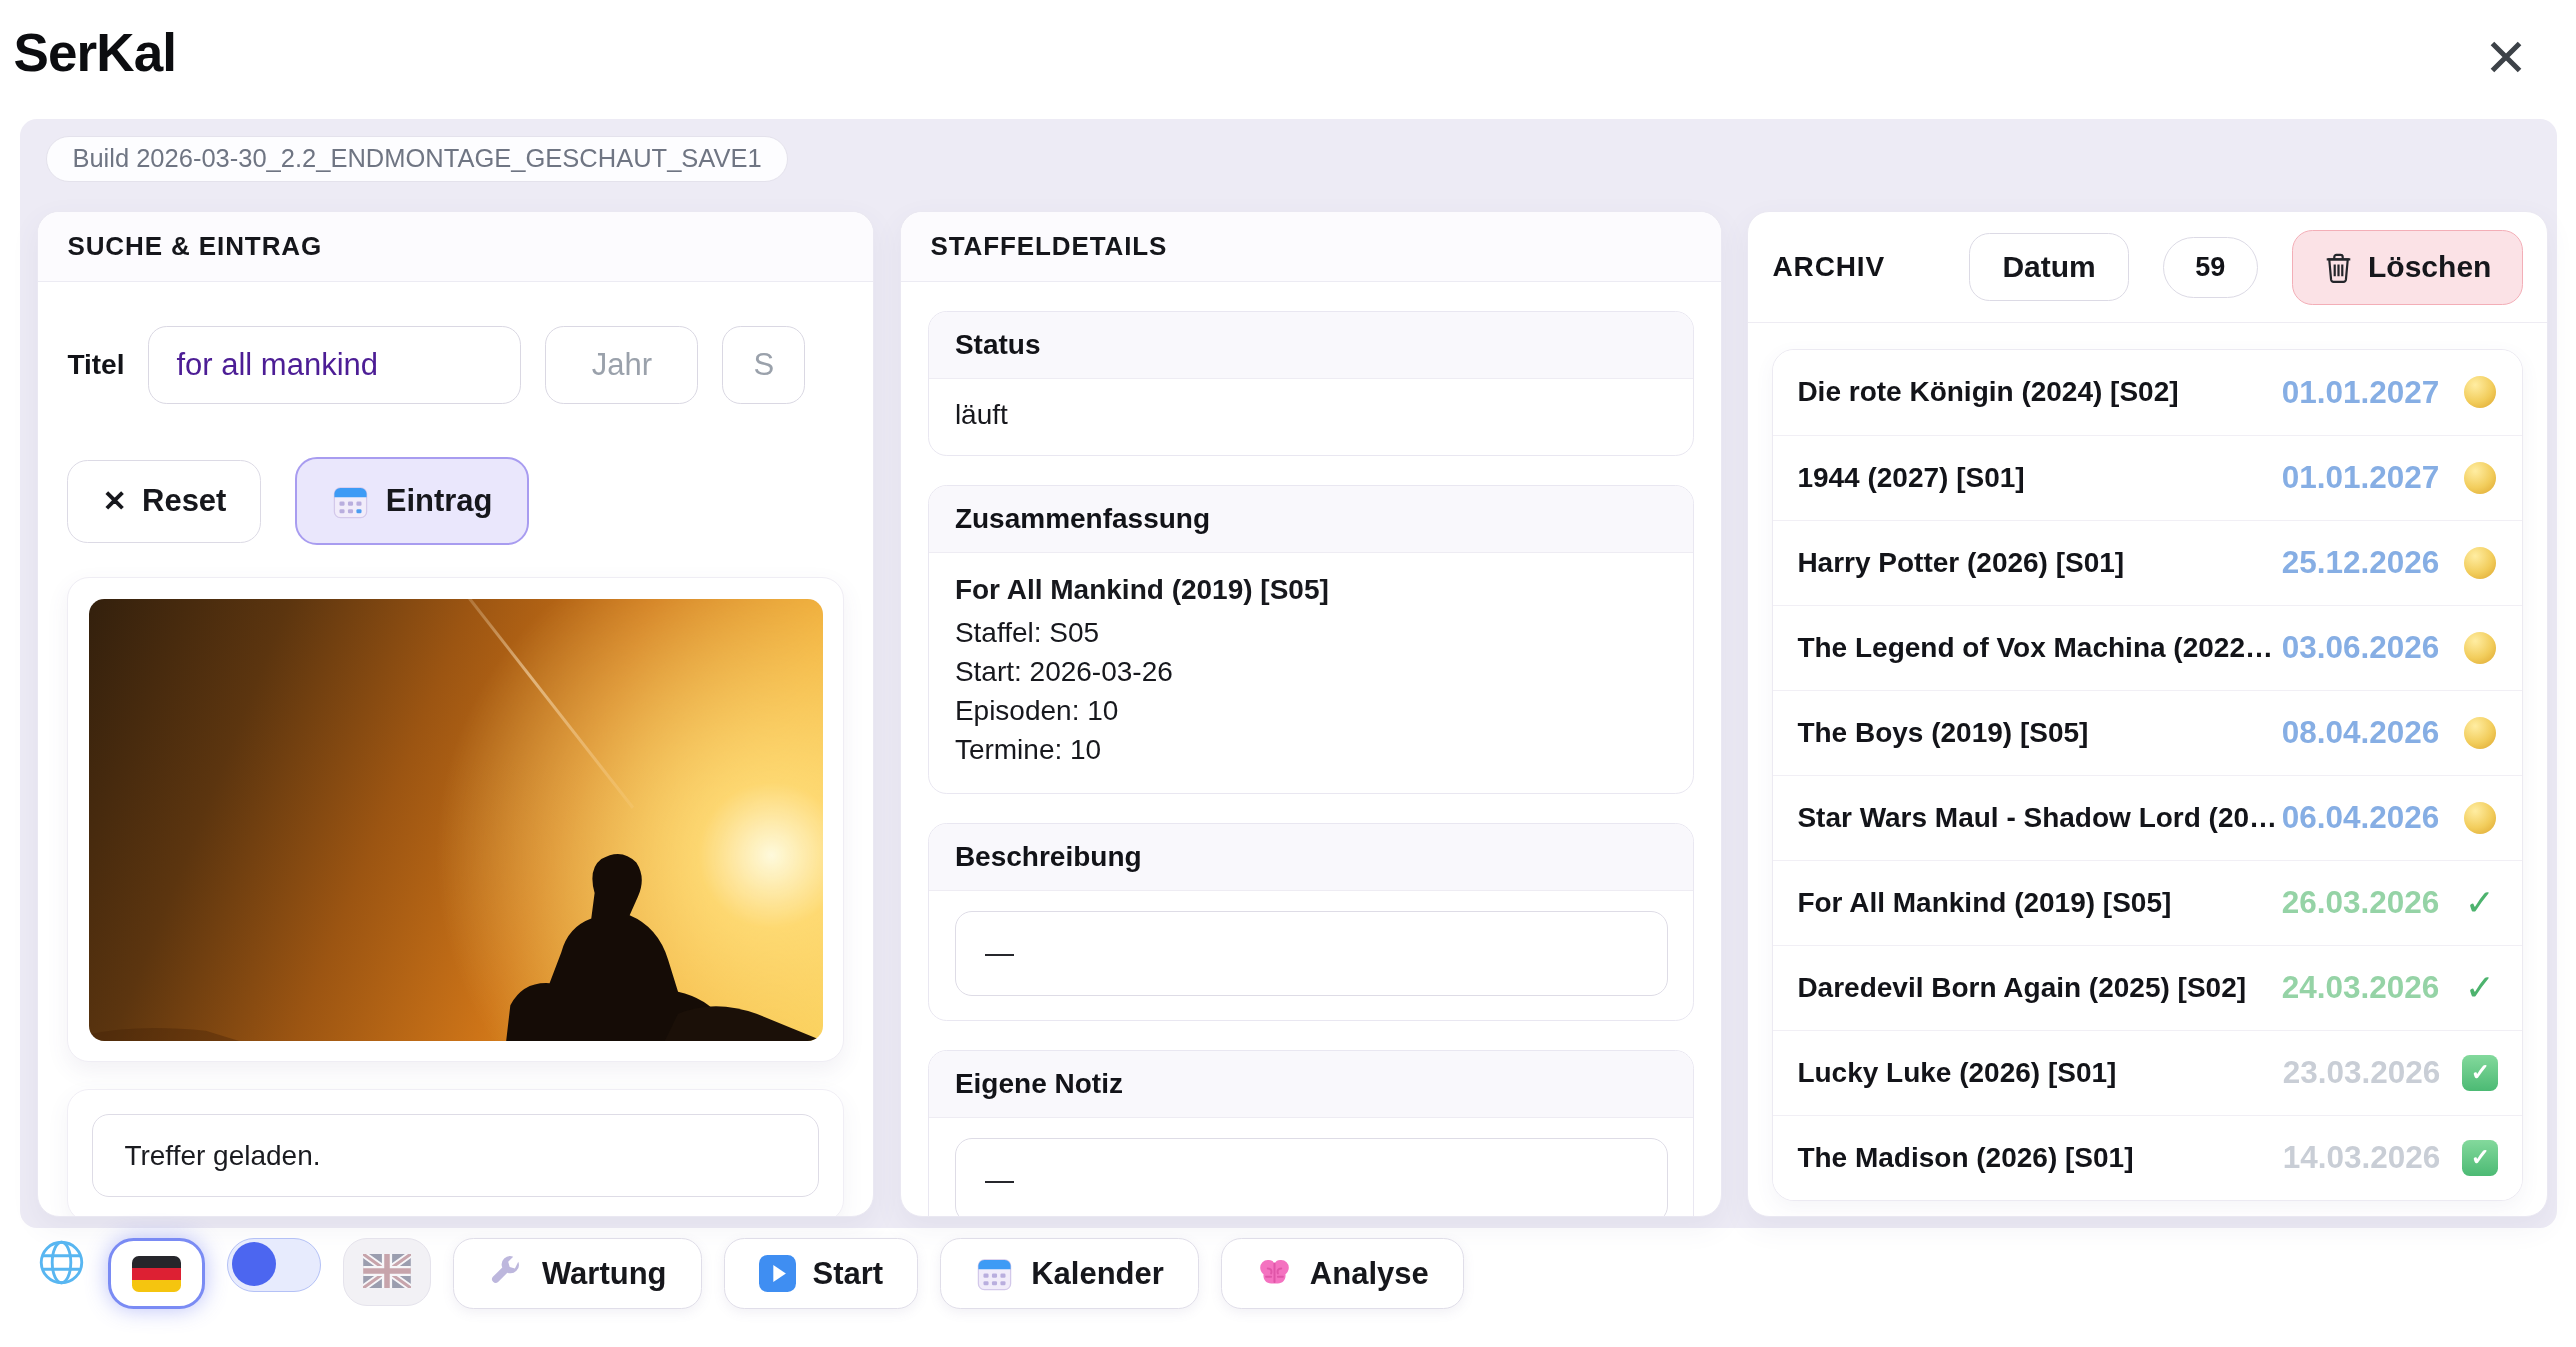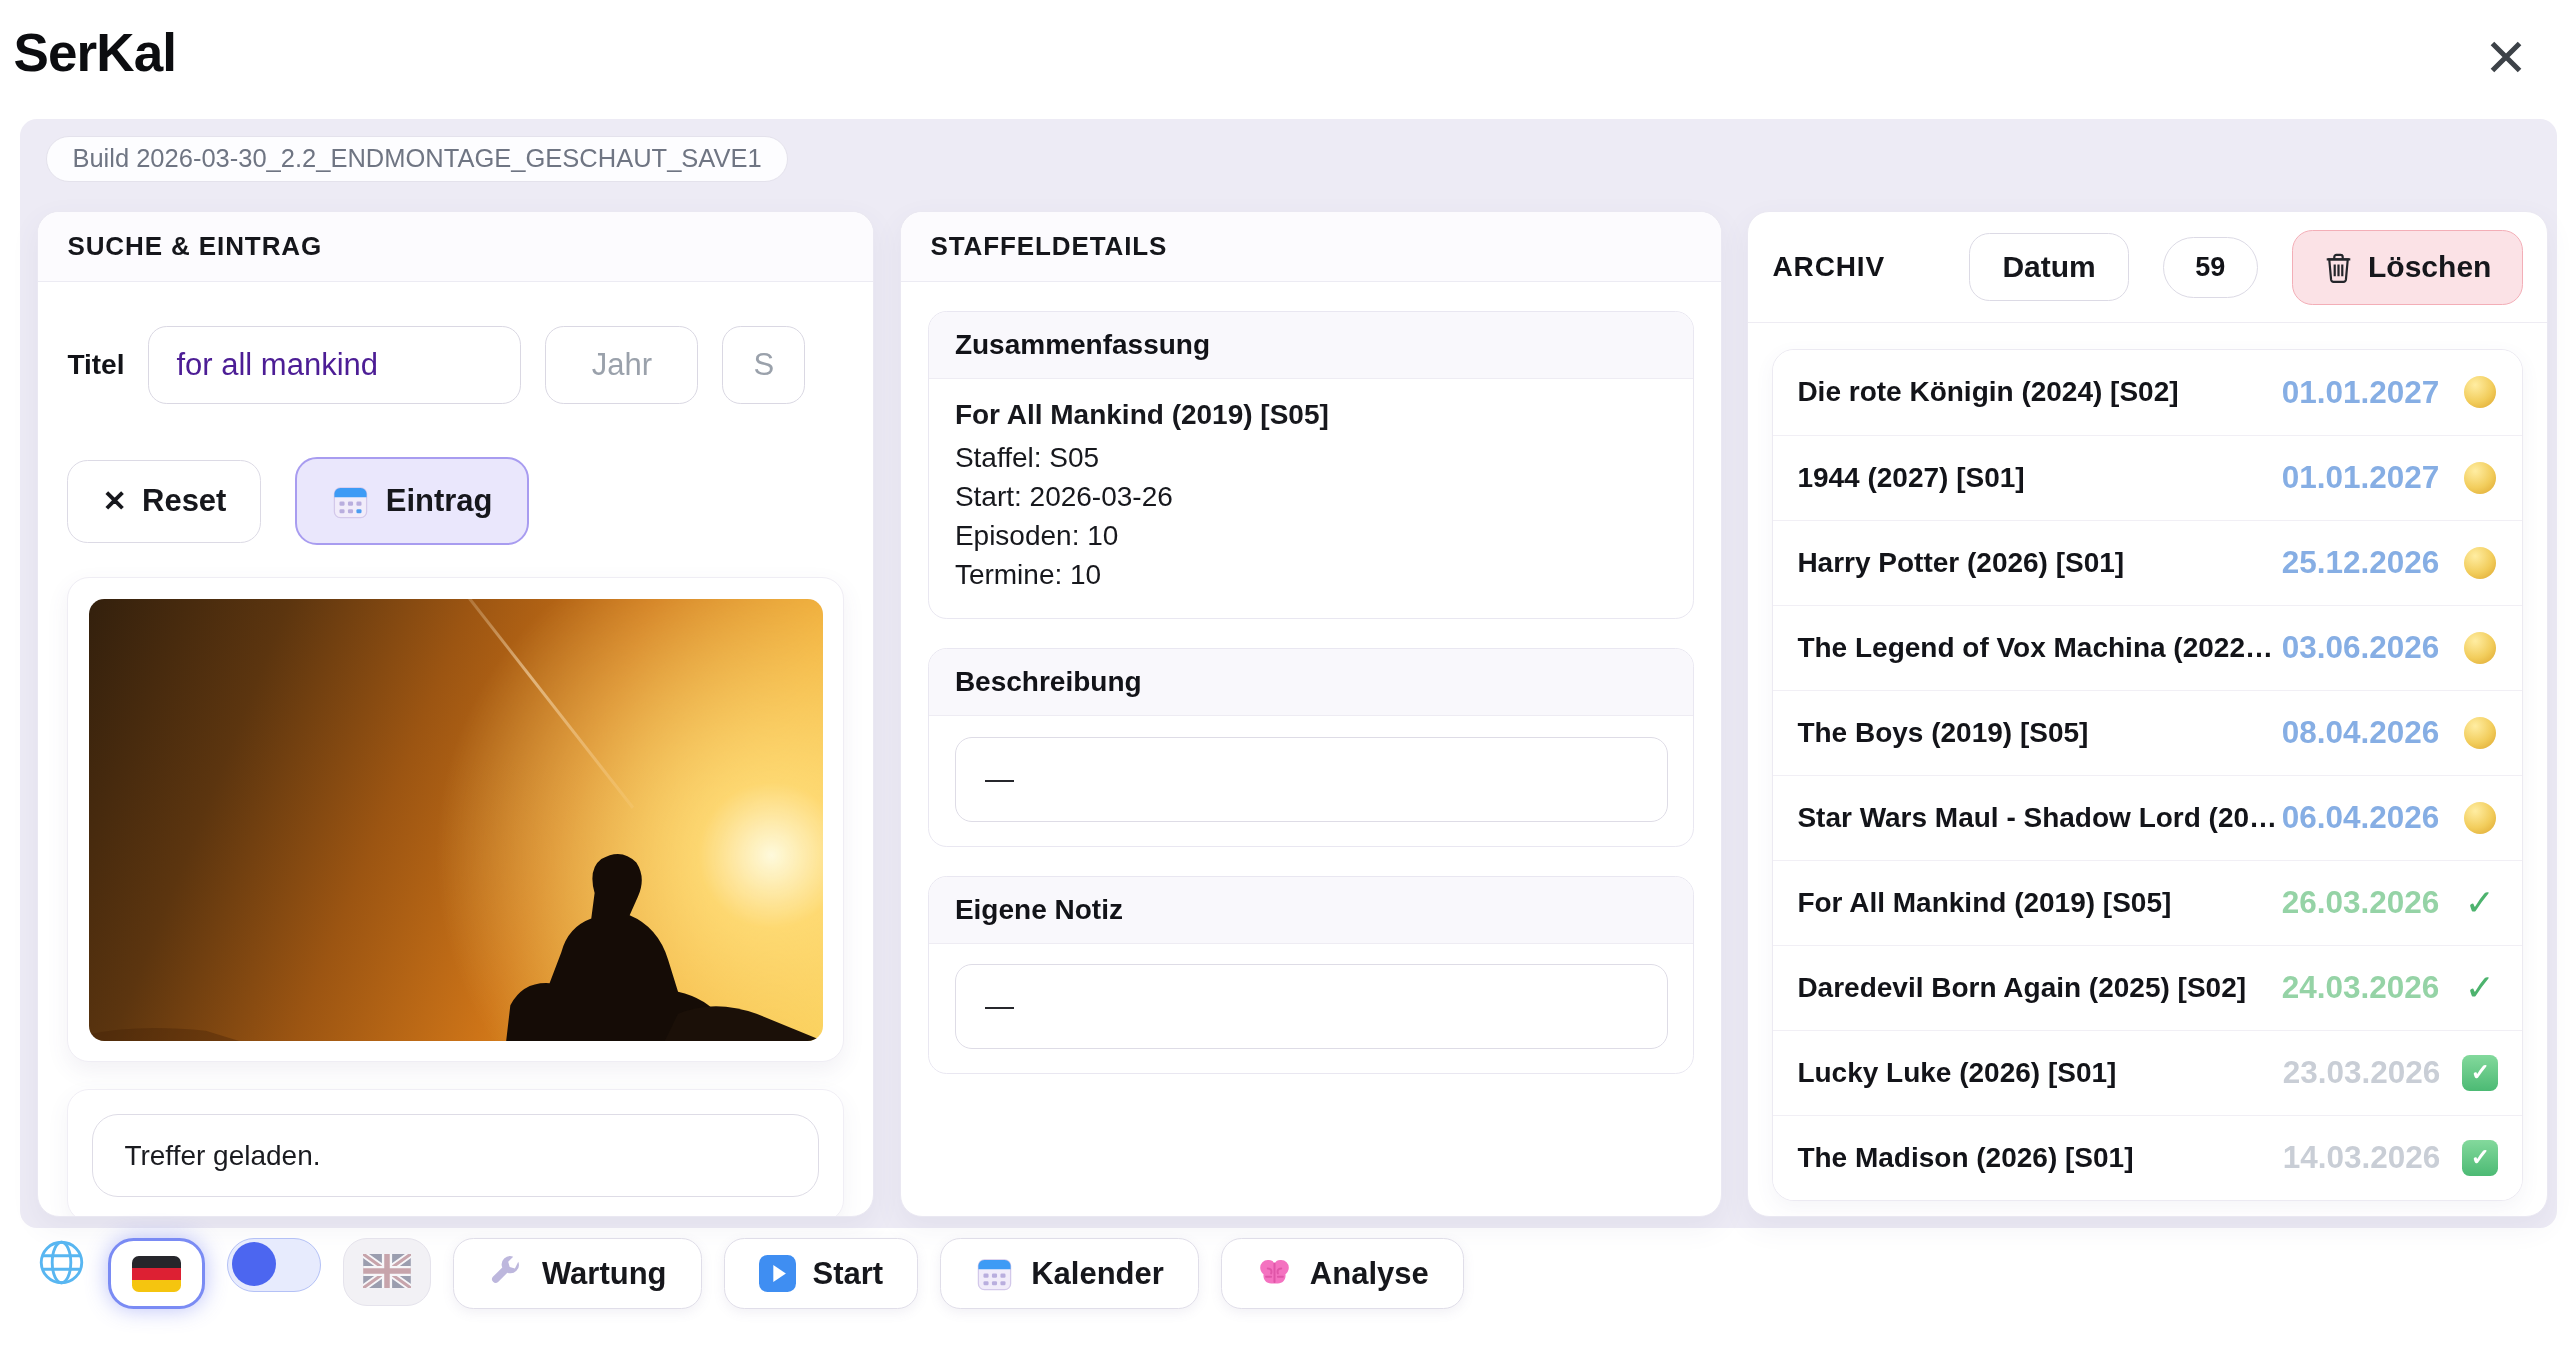--- a/index.html
+++ b/index.html
@@ -54,21 +54,21 @@
             background:
               radial-gradient(circle at 93% 58%, rgba(255,252,225,.97) 0%, rgba(255,221,120,.9) 10%, rgba(250,170,52,0) 46%),
               linear-gradient(112deg, #33200d 0%, #5c350f 22%, #9c5512 42%, #cd7418 62%, #eda42c 82%, #f7c848 100%); }
   .contrail { position:absolute; left:46%; top:-12%; width:3.4px; height:75%;
               background:linear-gradient(to bottom, rgba(255,240,210,0), rgba(255,235,200,.55), rgba(255,220,170,.15));
               transform:rotate(-38deg); transform-origin:top center; }
   .poster svg { position:absolute; left:0; top:0; width:100%; height:100%; }
 
   .result-card { margin-top:27px; background:#fff; border:1.7px solid #f0eef5; border-radius:22px;
                  box-shadow:0 8.5px 22px rgba(90,80,130,.07); padding:24px; }
-  .result-box { border:1.7px solid #dedce6; border-radius:26px; height:83px; display:flex;
+  .result-box { border:1.7px solid #dedce6; border-radius:17px; height:83px; display:flex;
                 align-items:center; padding:0 31px; font-size:28px; color:#1a1b20; }
 
   
   .details-body { padding:0 27px; }
   .dcard { margin-top:29px; border:1.7px solid #e9e7f1; border-radius:18.7px; overflow:hidden; background:#fff; }
   .dcard-header { background:#f9f8fc; border-bottom:1.7px solid #eeecf3; padding:17px 25.5px;
                   font-size:28px; font-weight:700; }
   .dcard-body { padding:20.4px 25.5px 24px; font-size:28px; color:#17181d; }
   .sum-title { font-weight:700; margin-bottom:6.8px; }
   .sum-line { line-height:39px; }
@@ -192,20 +192,24 @@
         <div class="result-box">Treffer geladen.</div>
       </div>
     </div>
   </section>
 
   <section class="panel panel-details">
     <div class="panel-header">
       <h2>STAFFELDETAILS</h2>
     </div>
     <div class="details-body">
+      <div class="dcard">
+        <div class="dcard-header">Status</div>
+        <div class="dcard-body">läuft</div>
+      </div>
 
       <div class="dcard">
         <div class="dcard-header">Zusammenfassung</div>
         <div class="dcard-body">
           <div class="sum-title">For All Mankind (2019) [S05]</div>
           <div class="sum-line">Staffel: S05</div>
           <div class="sum-line">Start: 2026-03-26</div>
           <div class="sum-line">Episoden: 10</div>
           <div class="sum-line">Termine: 10</div>
         </div>

